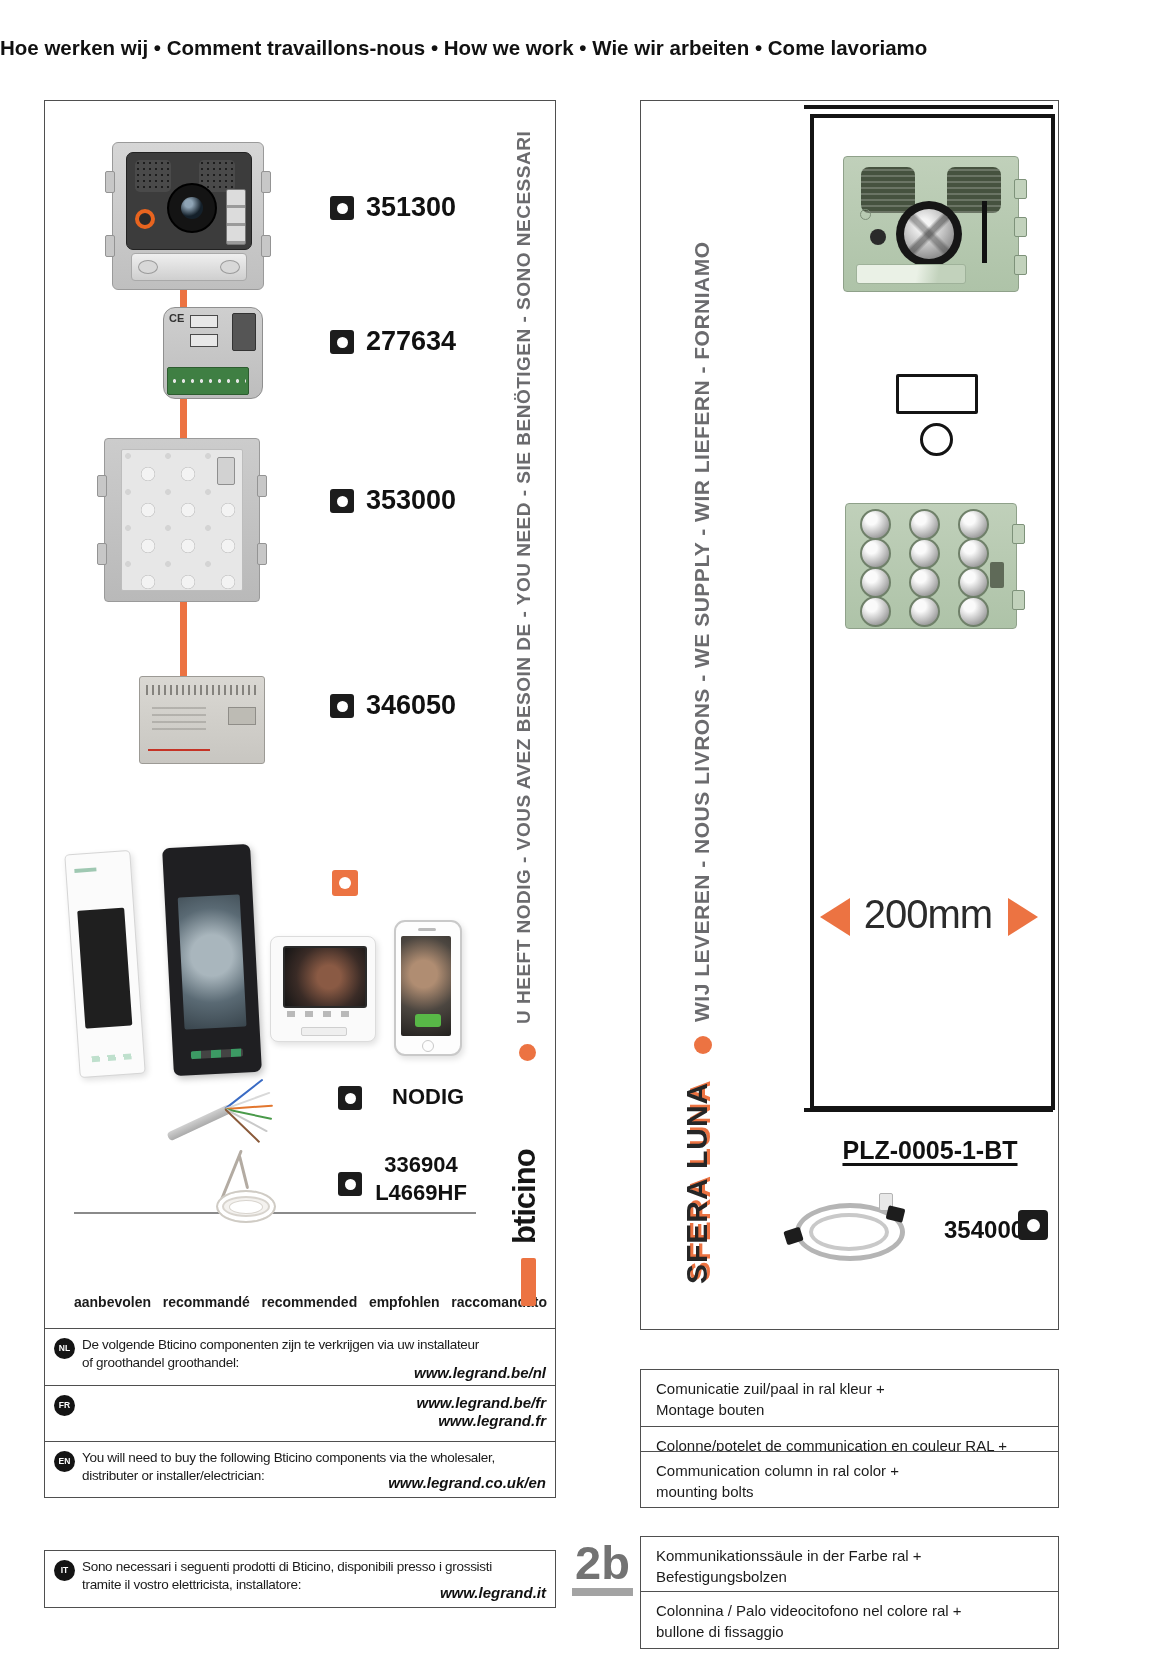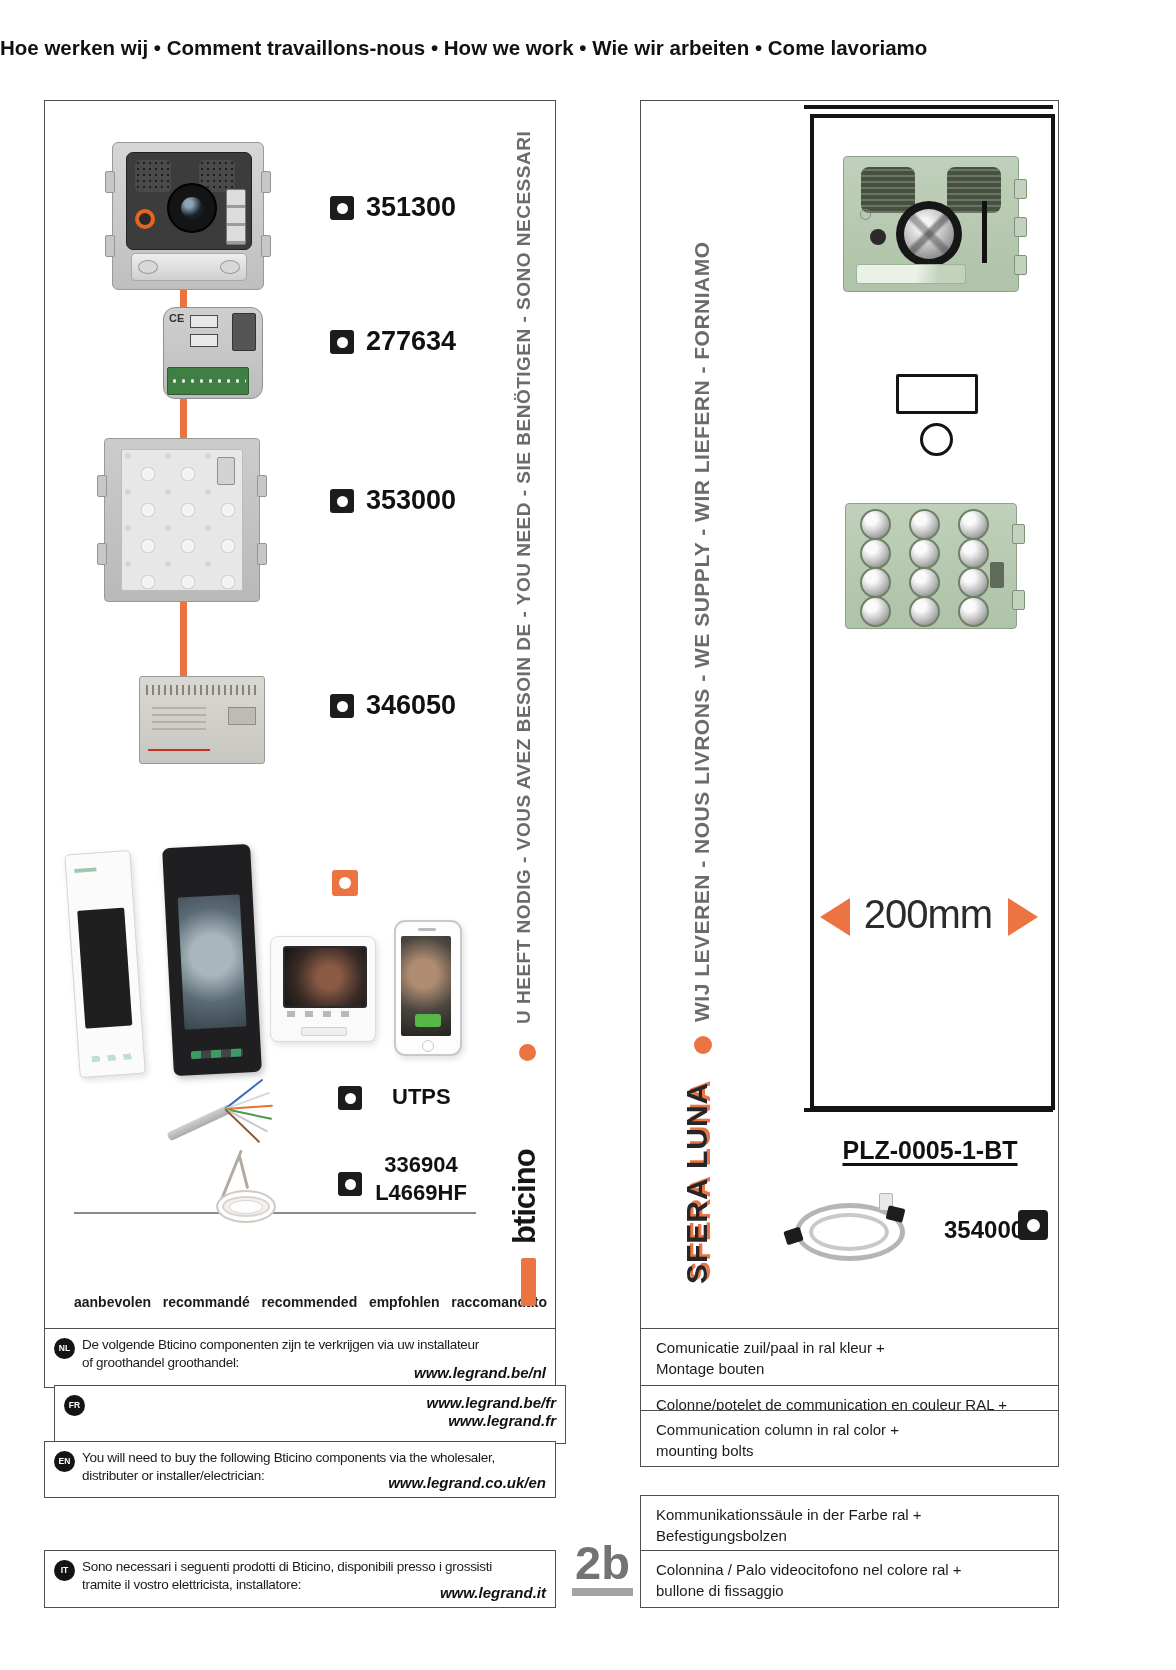--- a/index.html
+++ b/index.html
@@ -140,21 +140,21 @@
       background:#f4f2ef;border:2px solid #cfcbc4;box-shadow:inset 0 0 0 4px #fff, inset 0 0 0 6px #d8d4ce;}
   .wire2 .coil::after{content:"";position:absolute;left:11px;top:8px;width:32px;height:12px;border-radius:50%;
       background:#fff;border:1.5px solid #d8d4ce;}
   .code-stack{position:absolute;left:366px;width:110px;text-align:center;font-size:22px;font-weight:bold;color:#111;}
 
   .recommended-line{position:absolute;left:74px;top:1294px;font-size:14px;font-weight:bold;color:#1b1b1b;white-space:pre;}
 
   
   .note-row{position:absolute;border:1.5px solid #4f4f4f;background:#fff;}
   .lrow{left:44px;width:510px;}
-  .rrow{left:640px;width:417px;}
+  .rrow{left:640px;width:417px;margin-top:41px;}
   .badge{position:absolute;left:9px;top:9px;width:21px;height:21px;border-radius:50%;background:#141414;
          color:#fff;font-size:8.5px;font-weight:bold;text-align:center;line-height:21px;}
   .note-text{position:absolute;left:37px;top:7px;font-size:13.5px;letter-spacing:-0.3px;line-height:1.35;
              color:#1b1b1b;white-space:pre-line;}
   .note-urls{position:absolute;right:9px;bottom:5px;text-align:right;font-size:15px;font-weight:bold;
              font-style:italic;color:#111;line-height:1.2;}
   .note-urls span{display:block;}
   .rnote-text{position:absolute;left:15px;top:8px;font-size:15px;line-height:1.4;color:#1b1b1b;white-space:pre-line;}
 
   
@@ -298,21 +298,21 @@
   <div class="draw utp">
     <span class="sheath"></span>
     <span class="w" style="transform:rotate(-38deg);background:#3a6bc4;"></span>
     <span class="w" style="transform:rotate(-20deg);background:#d9d9d9;"></span>
     <span class="w" style="transform:rotate(-4deg);background:#e2762e;"></span>
     <span class="w" style="transform:rotate(12deg);background:#4a9a4a;"></span>
     <span class="w" style="transform:rotate(28deg);background:#c9c9c9;"></span>
     <span class="w" style="transform:rotate(44deg);background:#8a5a3a;"></span>
   </div>
   <span class="part-icon" style="left:338px;top:1086px;"></span>
-  <span class="cable-code" style="left:392px;top:1084px;">UTPS</span>
+  <span class="cable-code" style="left:392px;top:1084px;">NODIG</span>
 
   <div class="divider"></div>
 
   <div class="draw wire2">
     <span class="l1"></span>
     <span class="l2"></span>
     <span class="coil"></span>
   </div>
   <span class="part-icon" style="left:338px;top:1172px;"></span>
   <span class="code-stack" style="top:1152px;">336904</span>
@@ -326,21 +326,21 @@
   <span class="orange-block"></span>
 
   <div class="note-row lrow" style="top:1328px;height:58px;">
     <span class="badge">NL</span>
     <div class="note-text">De volgende Bticino componenten zijn te verkrijgen via uw installateur
 of groothandel groothandel:</div>
     <div class="note-urls">
         <span>www.legrand.be/nl</span>
       </div>
   </div>
-  <div class="note-row lrow" style="top:1385px;height:57px;margin-left:10px;">
+  <div class="note-row lrow" style="top:1385px;height:57px;">
     <span class="badge">FR</span>
     <div class="note-urls" style="bottom:auto;top:8px;">
       <span>www.legrand.be/fr</span>
       <span>www.legrand.fr</span>
     </div>
   </div>
   <div class="note-row lrow" style="top:1441px;height:55px;">
     <span class="badge">EN</span>
     <div class="note-text">You will need to buy the following Bticino components via the wholesaler,
 distributer or installer/electrician:</div>

